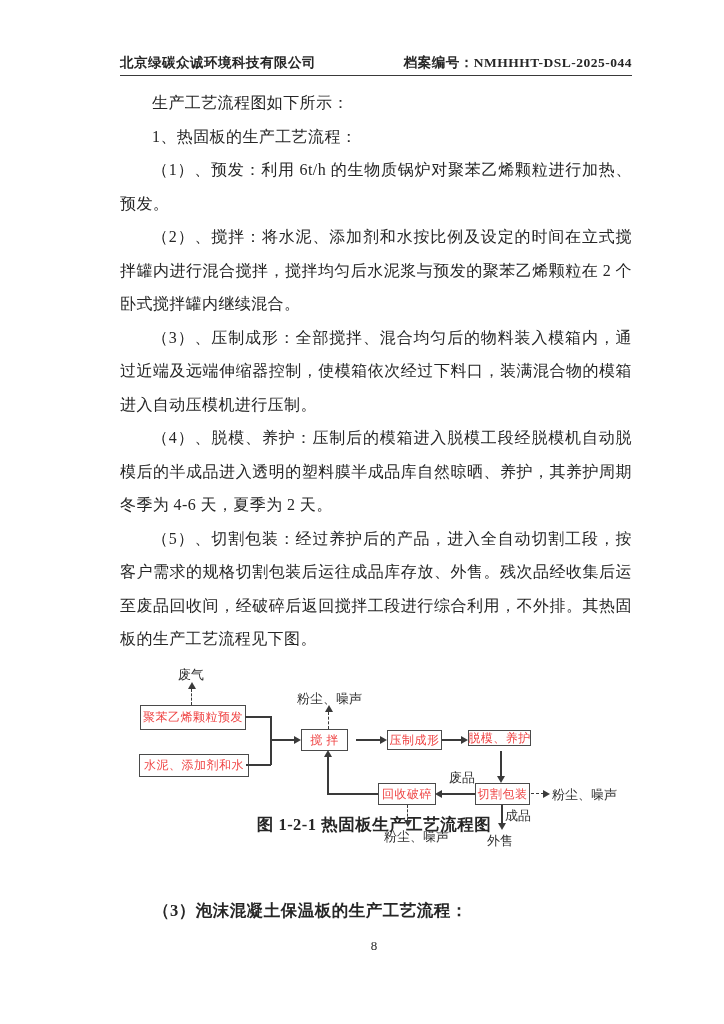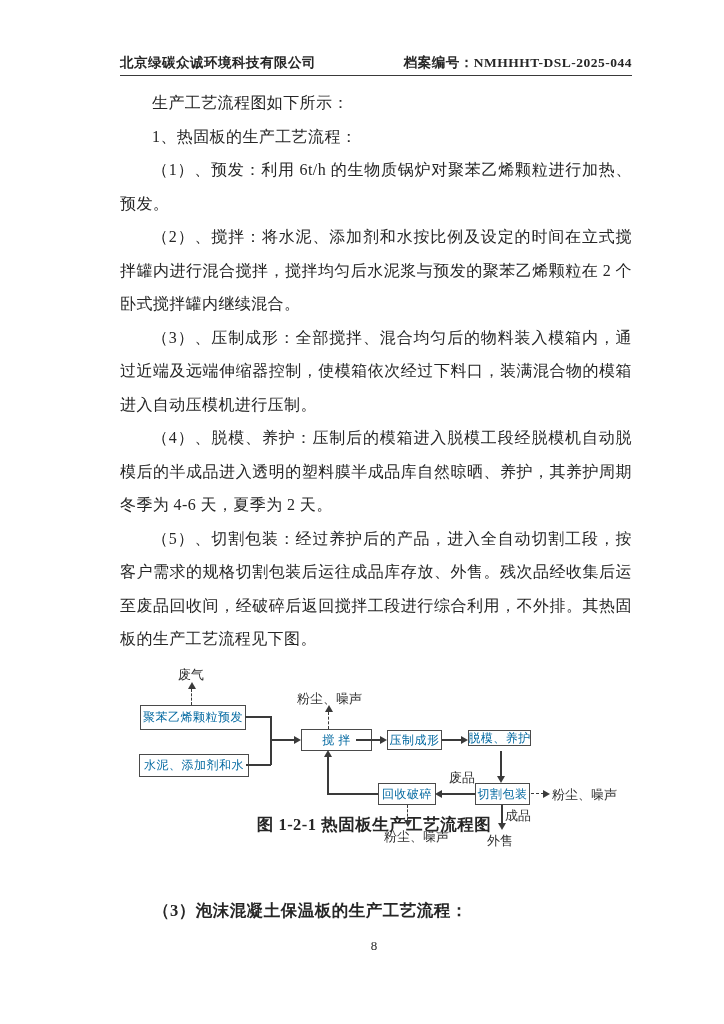--- a/index.html
+++ b/index.html
@@ -20,21 +20,21 @@
   .text-flow {
     position:absolute; left:108px; top:86px; width:512px;
     font-size:16px; line-height:33.5px; text-align:justify; letter-spacing:0.4px;
   }
   .text-flow p { margin:0; text-indent:2em; }
   
   .diagram { position:absolute; left:0; top:0; width:724px; height:1024px; pointer-events:none; }
   .fbox {
     position:absolute; box-sizing:border-box; border:1.5px solid #4a4a4a;
     background:#fff; font-size:12px; letter-spacing:0.5px; white-space:nowrap;
-    display:flex; align-items:center; justify-content:center; color:#0369a1;
+    display:flex; align-items:center; justify-content:center; color:#ef4444;
   }
   .dlabel { position:absolute; font-size:13px; white-space:nowrap; color:#2e2e2e; }
   .ln { position:absolute; background:#3a3a3a; }
   .dash-v { position:absolute; width:0; border-left:1.5px dashed #3a3a3a; }
   .dash-h { position:absolute; height:0; border-top:1.5px dashed #3a3a3a; }
   .ah { position:absolute; width:0; height:0; }
   .ah.r { border-top:4px solid transparent; border-bottom:4px solid transparent; border-left:7px solid #3a3a3a; }
   .ah.l { border-top:4px solid transparent; border-bottom:4px solid transparent; border-right:7px solid #3a3a3a; }
   .ah.u { border-left:4px solid transparent; border-right:4px solid transparent; border-bottom:7px solid #3a3a3a; }
   .ah.d { border-left:4px solid transparent; border-right:4px solid transparent; border-top:7px solid #3a3a3a; }
@@ -68,21 +68,21 @@
     <p>（2）、搅拌：将水泥、添加剂和水按比例及设定的时间在立式搅拌罐内进行混合搅拌，搅拌均匀后水泥浆与预发的聚苯乙烯颗粒在 2 个卧式搅拌罐内继续混合。</p>
     <p>（3）、压制成形：全部搅拌、混合均匀后的物料装入模箱内，通过近端及远端伸缩器控制，使模箱依次经过下料口，装满混合物的模箱进入自动压模机进行压制。</p>
     <p>（4）、脱模、养护：压制后的模箱进入脱模工段经脱模机自动脱模后的半成品进入透明的塑料膜半成品库自然晾晒、养护，其养护周期冬季为 4-6 天，夏季为 2 天。</p>
     <p>（5）、切割包装：经过养护后的产品，进入全自动切割工段，按客户需求的规格切割包装后运往成品库存放、外售。残次品经收集后运至废品回收间，经破碎后返回搅拌工段进行综合利用，不外排。其热固板的生产工艺流程见下图。</p>
   </div>
 
   <div class="diagram">
 
     <div class="fbox" style="left:128px;top:705px;width:106px;height:25px;">聚苯乙烯颗粒预发</div>
     <div class="fbox" style="left:127px;top:754px;width:110px;height:23px;">水泥、添加剂和水</div>
-    <div class="fbox" style="left:289px;top:729px;width:71px;height:22px;">搅 拌</div>
+    <div class="fbox" style="left:289px;top:729px;width:47px;height:22px;">搅 拌</div>
     <div class="fbox" style="left:375px;top:730px;width:55px;height:20px;">压制成形</div>
     <div class="fbox" style="left:456px;top:730px;width:63px;height:16px;">脱模、养护</div>
     <div class="fbox" style="left:463px;top:783px;width:55px;height:22px;">切割包装</div>
     <div class="fbox" style="left:366px;top:783px;width:58px;height:22px;">回收破碎</div>
 
     <div class="dlabel" style="left:166px;top:666px;">废气</div>
     <div class="dlabel" style="left:285px;top:690px;">粉尘、噪声</div>
     <div class="dlabel" style="left:437px;top:769px;">废品</div>
     <div class="dlabel" style="left:540px;top:786px;">粉尘、噪声</div>
     <div class="dlabel" style="left:493px;top:807px;">成品</div>

